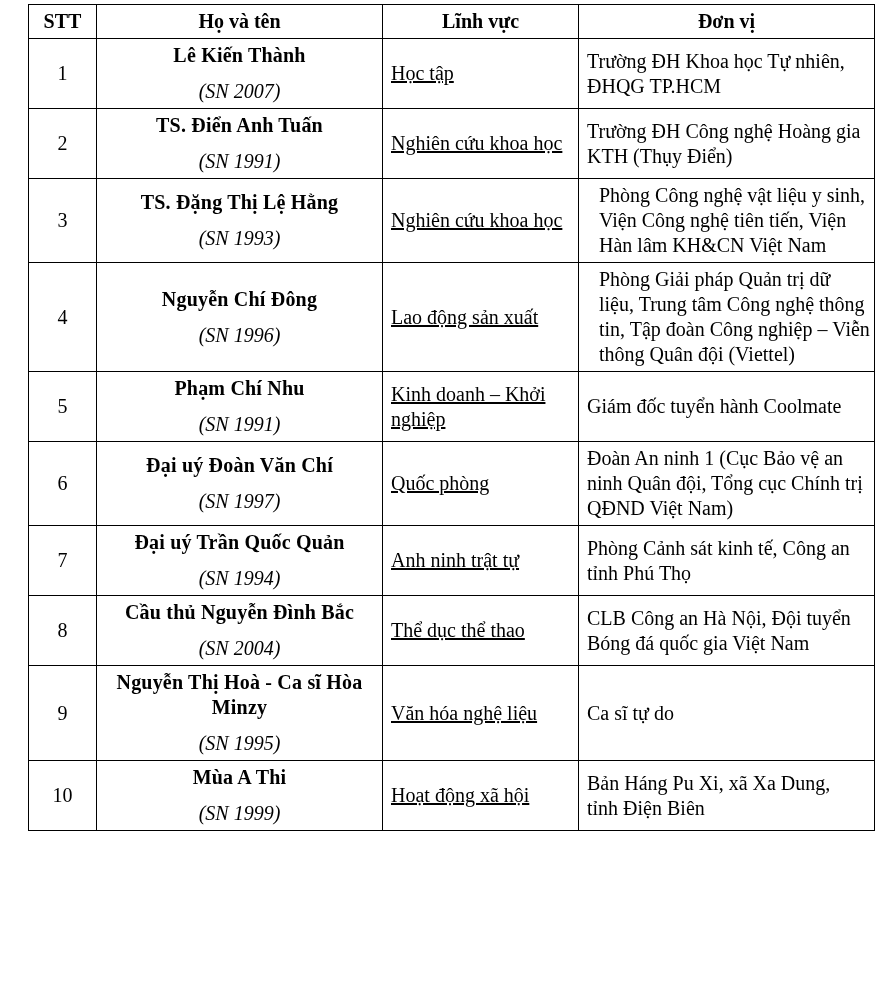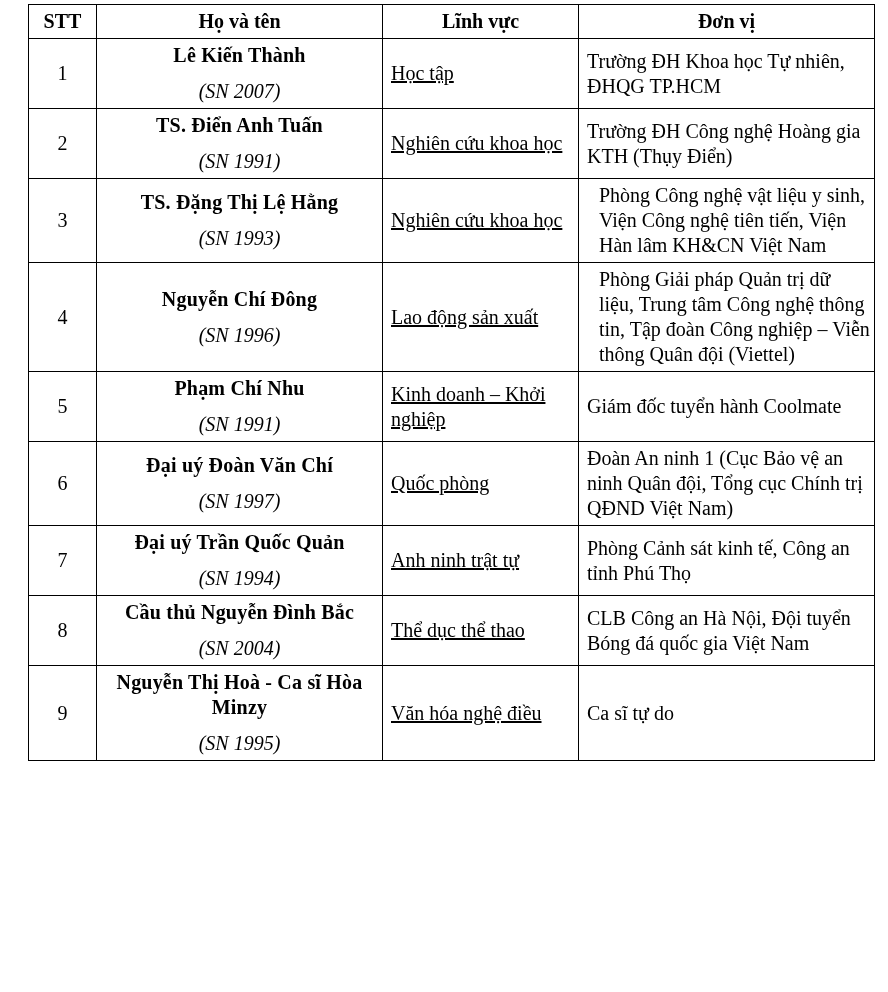--- a/index.html
+++ b/index.html
@@ -178,20 +178,29 @@
         <td class="field">Thể dục thể thao</td>
         <td class="unit">CLB Công an Hà Nội, Đội tuyển Bóng đá quốc gia Việt Nam</td>
       </tr>
 
       <tr>
         <td class="stt">9</td>
         <td class="name">
           <span class="person-name">Nguyễn Thị Hoà - Ca sĩ Hòa Minzy</span>
           <span class="birth">(SN 1995)</span>
         </td>
-        <td class="field">Văn hóa nghệ điều</td>
+        <td class="field">Văn hóa nghệ liệu</td>
         <td class="unit">Ca sĩ tự do</td>
       </tr>
 
+      <tr>
+        <td class="stt">10</td>
+        <td class="name">
+          <span class="person-name">Mùa A Thi</span>
+          <span class="birth">(SN 1999)</span>
+        </td>
+        <td class="field">Hoạt động xã hội</td>
+        <td class="unit">Bản Háng Pu Xi, xã Xa Dung, tỉnh Điện Biên</td>
+      </tr>
 
     </tbody>
   </table>
 </div>
 
 </body></html>

